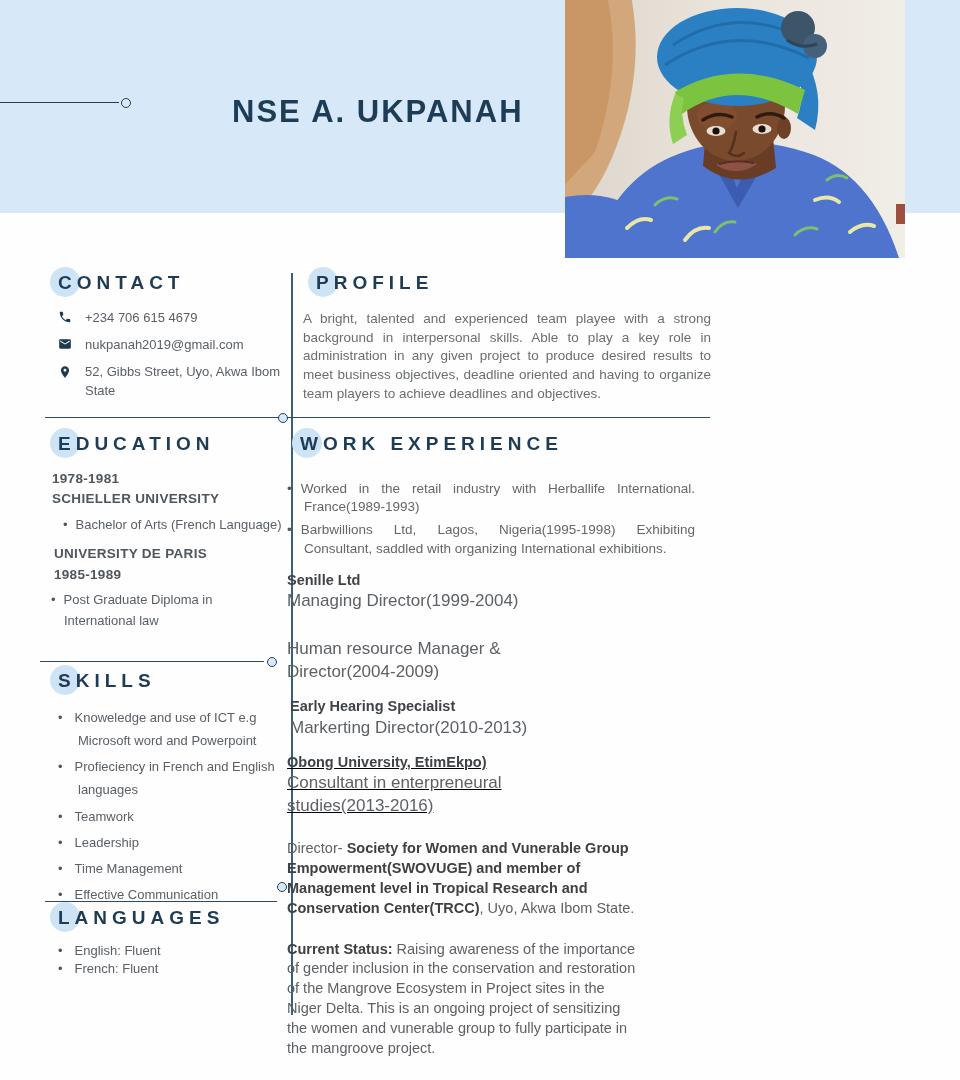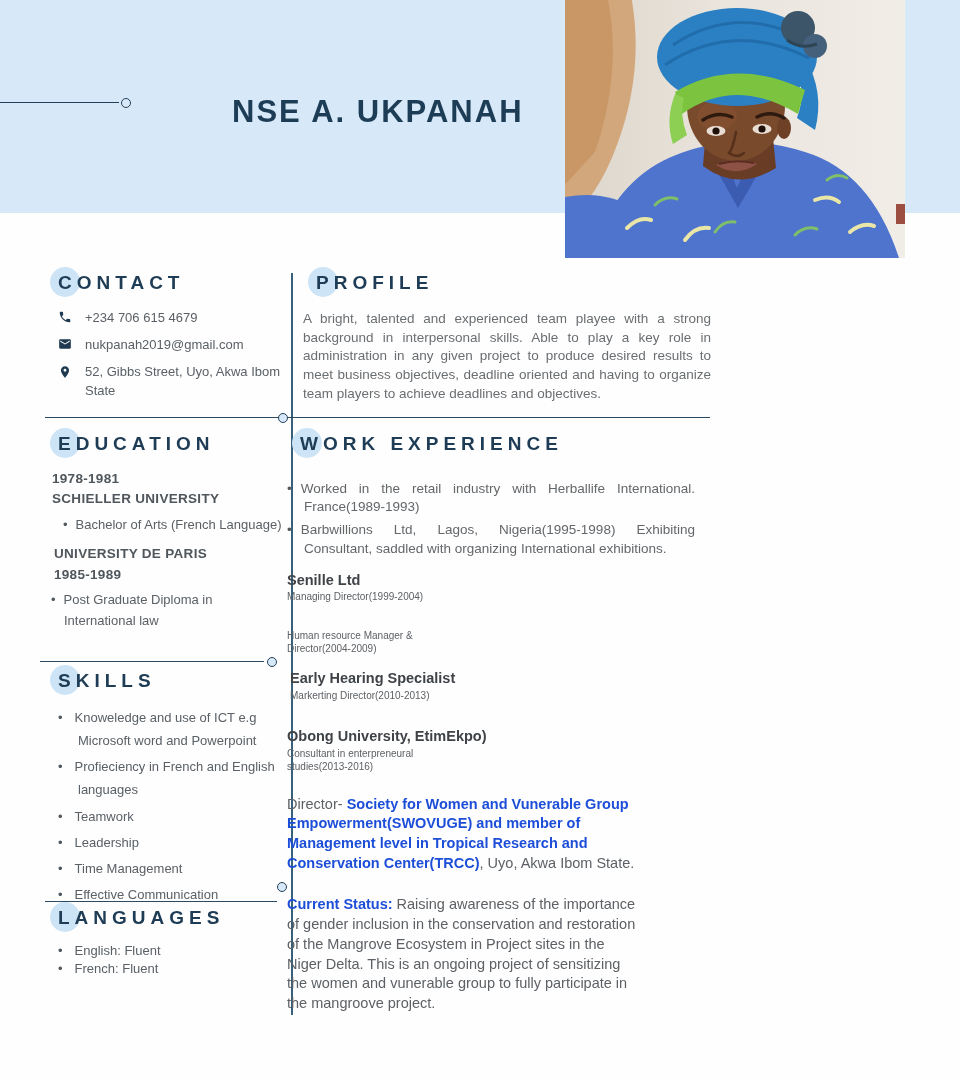--- a/index.html
+++ b/index.html
@@ -76,25 +76,25 @@
   .lang-item::before { content:"•"; margin-right:12px; color:#4f565c; }
 
   
   .work-bullets { margin-top:25px; }
   .work-bullet { font-size:13.5px; color:#63676a; line-height:1.35; text-align:justify;
     padding-left:17px; text-indent:-17px; margin-bottom:5px; }
   .work-bullet::before { content:"•"; margin-right:9px; color:#55595c; }
   .job { margin-top:13px; width:360px; }
   .job-wyccane { margin-top:25px; }
   .job-early { margin-top:13px; margin-left:3px; }
-  .job-obong { margin-top:25px; }
+  .job-obong { margin-top:13px;text-decoration:underline; }
   .job-company { font-size:14.5px; font-weight:bold; color:#3f4347; line-height:1.35; }
-  .job-role { font-size:10px; color:#5d6165; line-height:1.35; white-space:pre-line; }
+  .job-role { font-size:17px; color:#5d6165; line-height:1.35; white-space:pre-line; }
   .work-para { margin-top:21px; width:354px; font-size:14.5px; color:#5d6165; line-height:1.37; }
-  .work-para b { color:#1d4ed8; }
+  .work-para b { color:#404040; }
 </style>
 </head>
 <body>
 
 <div class="band"></div>
 <div class="header-rule"></div>
 <div class="rule-circle header-rule-circle"></div>
 <div class="page-title">NSE A. UKPANAH</div>
 
 <div class="photo">

